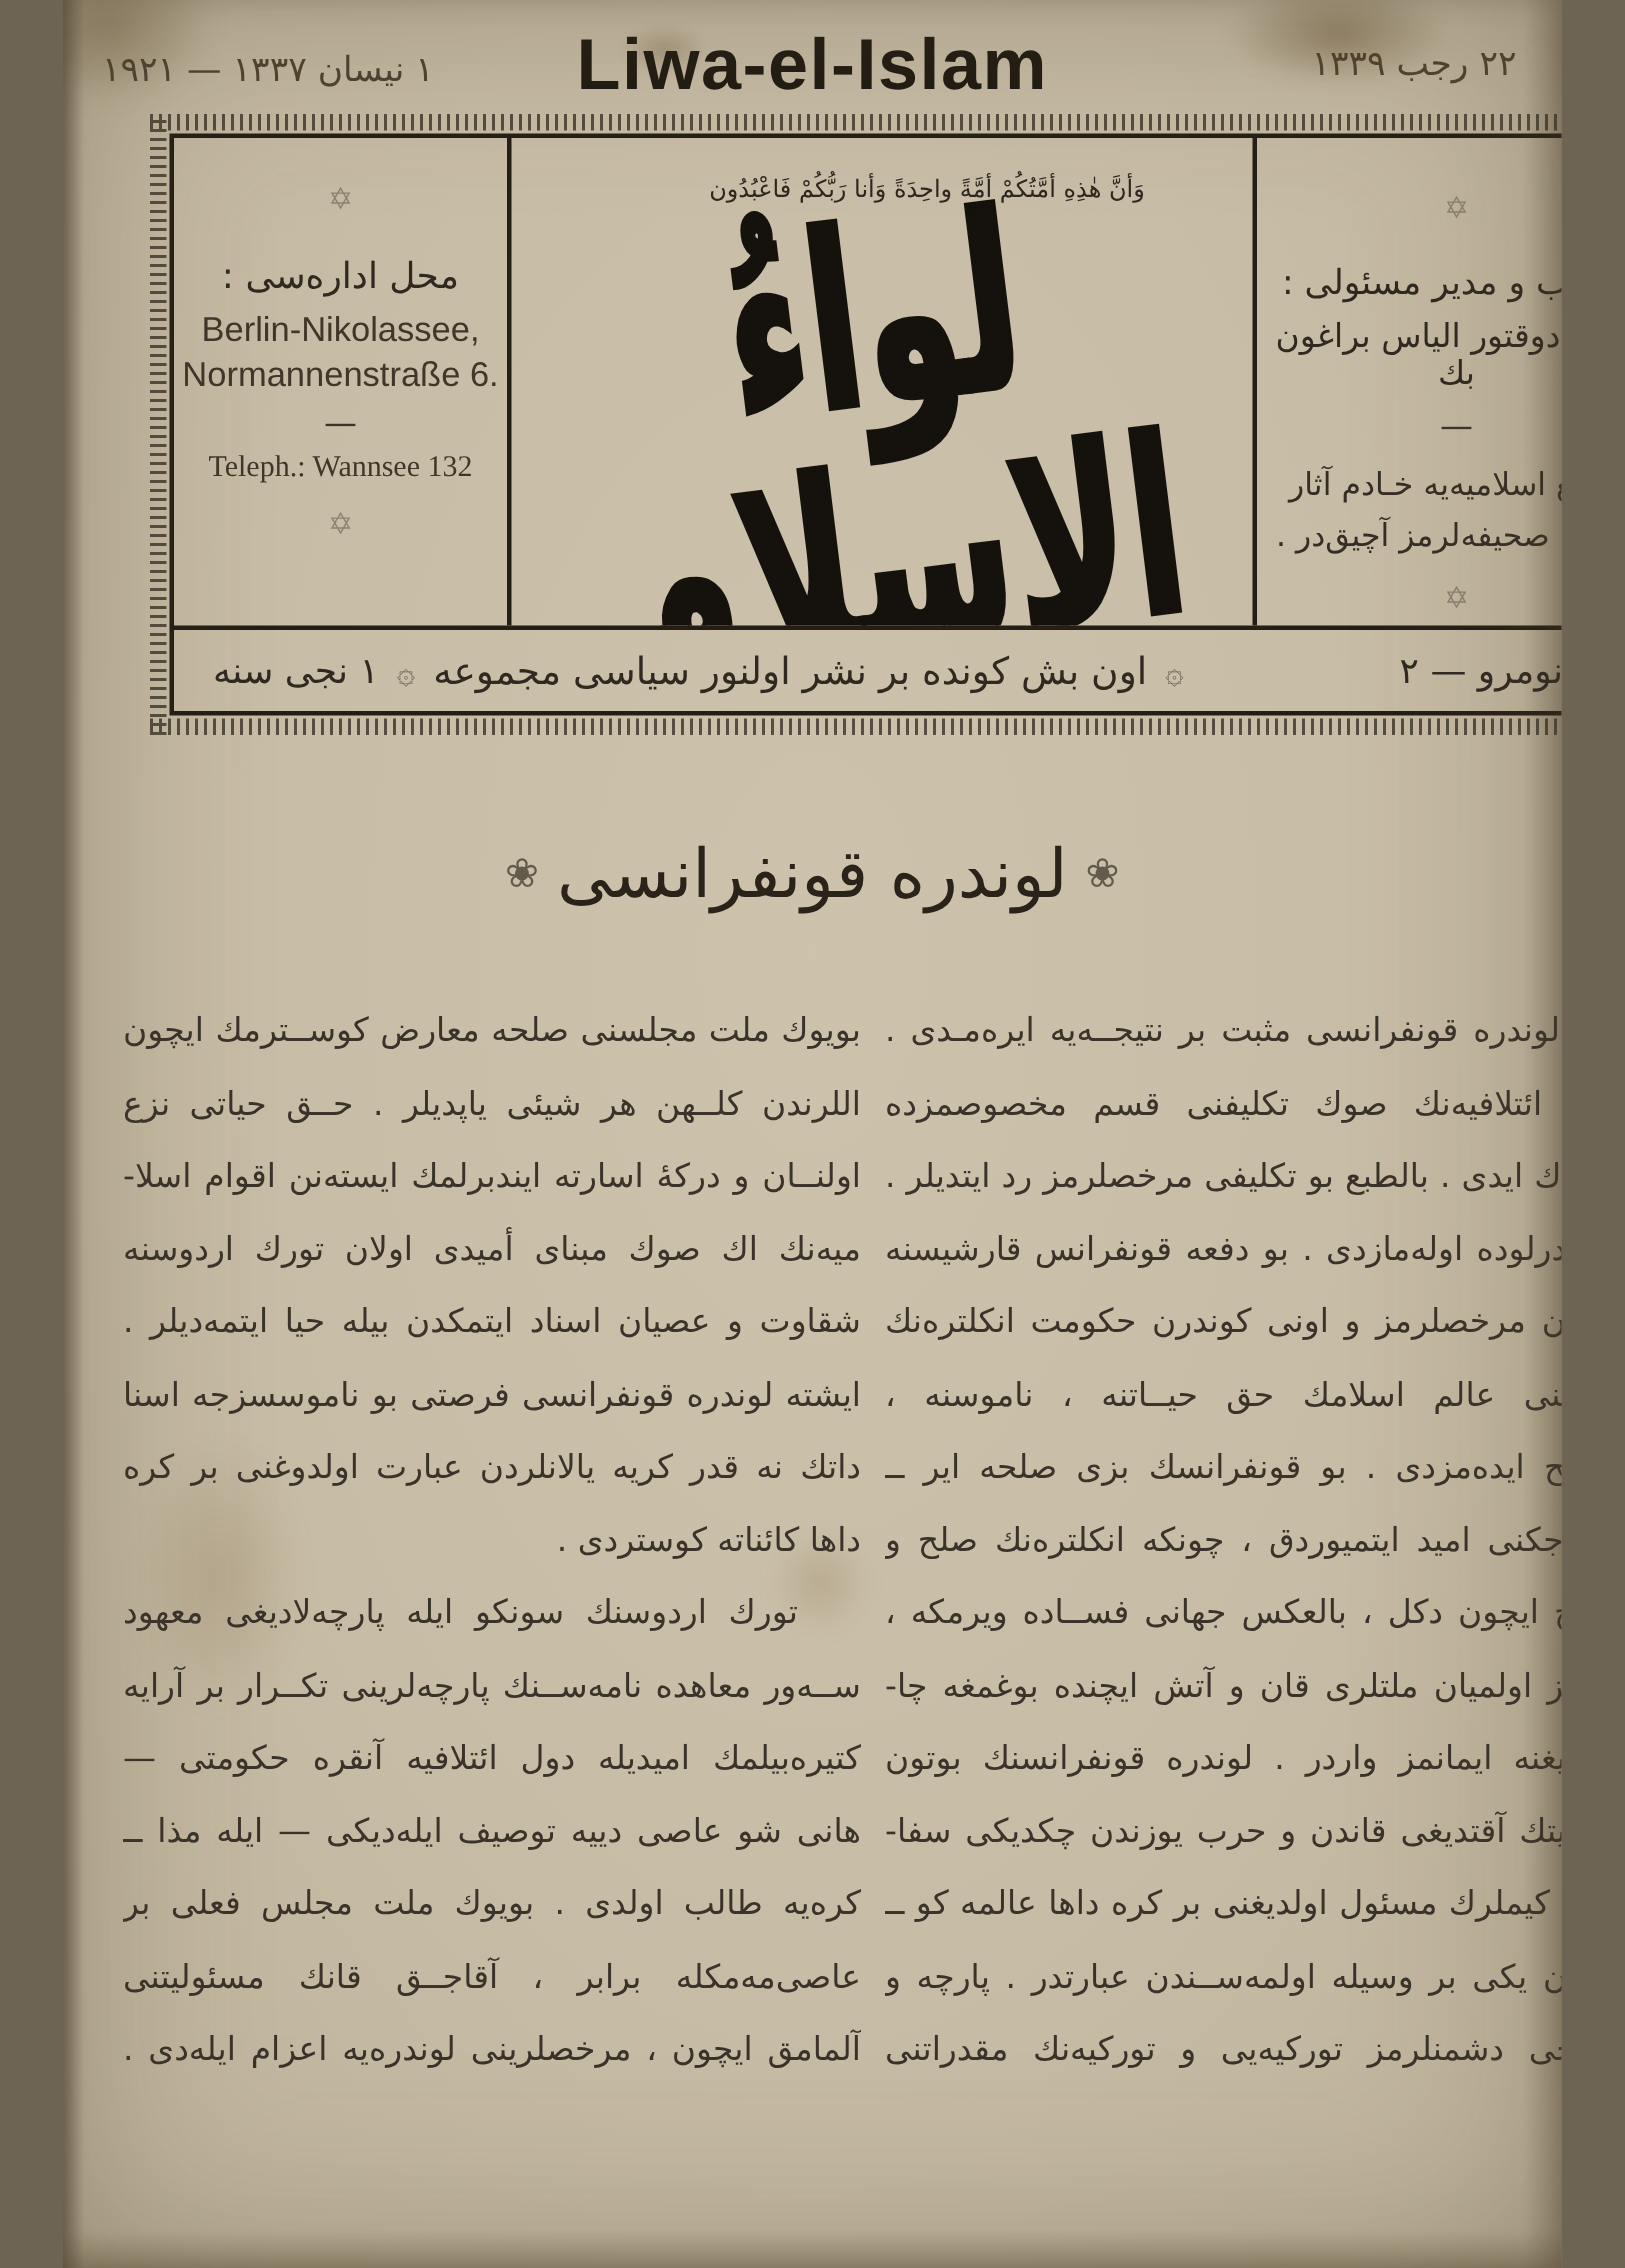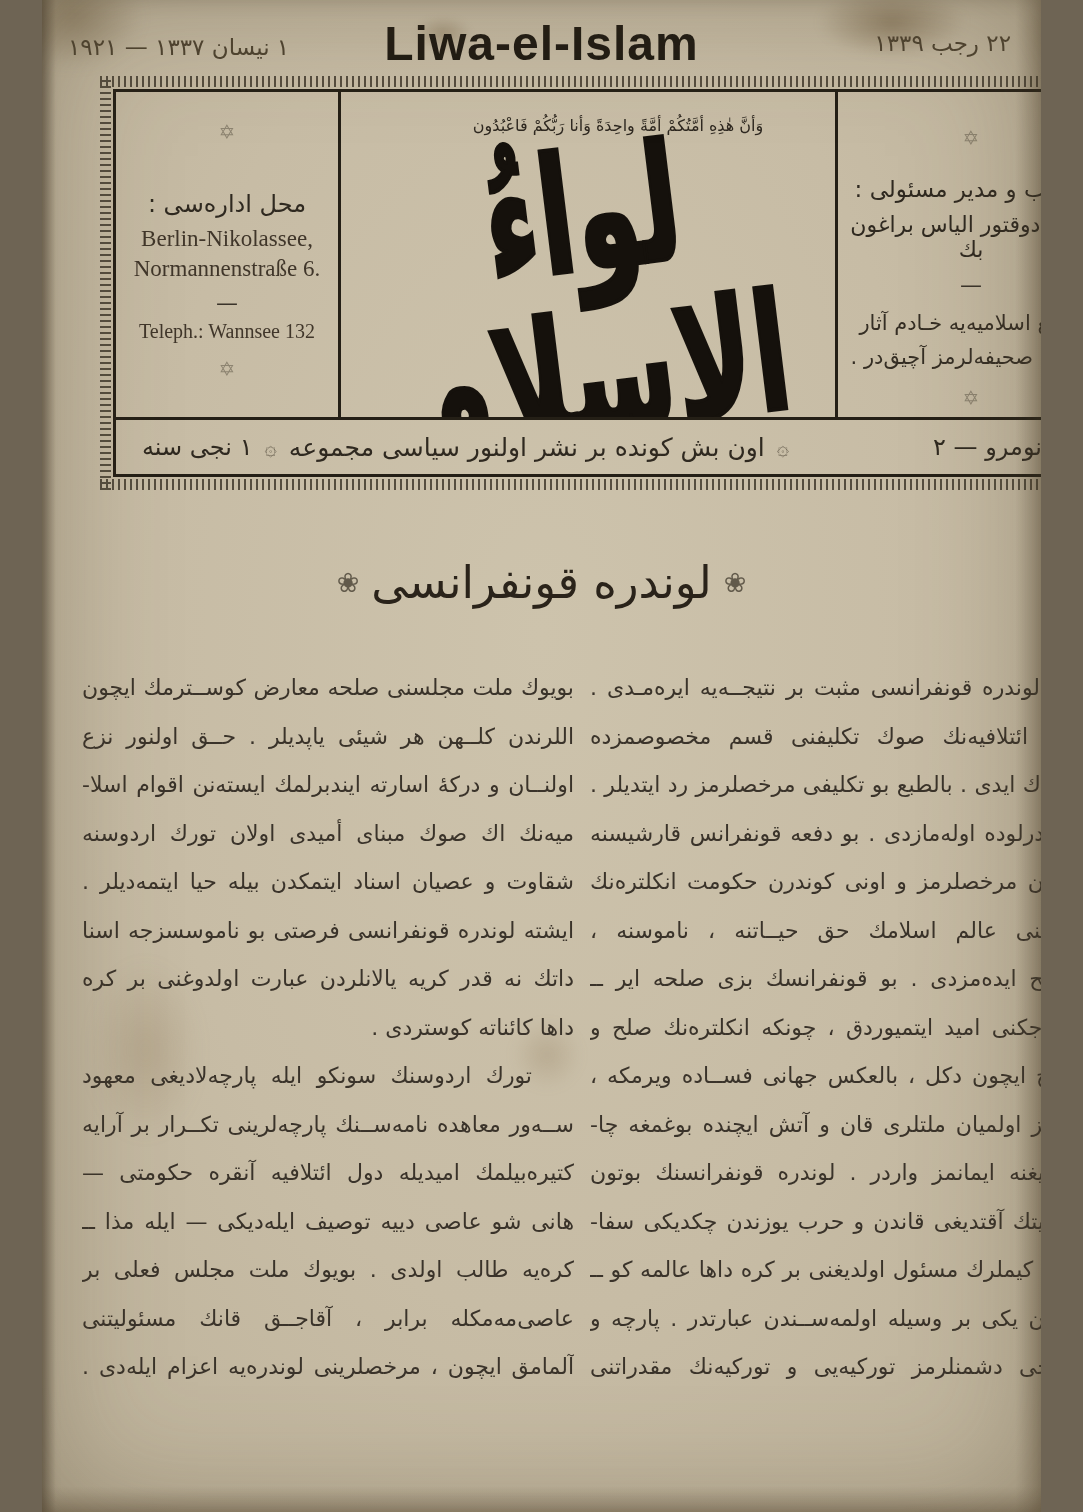--- a/index.html
+++ b/index.html
@@ -44,22 +44,22 @@
     background:
       repeating-linear-gradient(90deg,#393226 0 2px,transparent 2px 6px) left top / 100% 11px no-repeat,
       repeating-linear-gradient(90deg,#393226 0 2px,transparent 2px 6px) left bottom / 100% 11px no-repeat,
       repeating-linear-gradient(0deg,#393226 0 2px,transparent 2px 6px) left top / 11px 100% no-repeat,
       repeating-linear-gradient(0deg,#393226 0 2px,transparent 2px 6px) right top / 11px 100% no-repeat;
   }
   .inner{position:absolute;inset:13px;border:3px solid #241f16;display:flex;flex-direction:column;}
   .mrow{flex:1;display:flex;min-height:0;}
   .admin{width:222px;border-right:3px solid #241f16;text-align:center;padding-top:30px;}
   .star{font-size:20px;color:#8d8471;line-height:1;}
-  .admin-label{font-size:24px;color:#2f2920;margin-top:48px;}
-  .addr{font-family:Liberation Serif, serif;font-size:23px;line-height:30px;color:#40362a;margin-top:6px;}
+  .admin-label{font-size:24px;color:#2f2920;margin-top:28px;}
+  .addr{font-family:Liberation Sans, sans-serif;font-size:23px;line-height:30px;color:#40362a;margin-top:6px;}
   .addr+.addr{margin-top:0;}
   .rule{font-size:22px;color:#3a332a;line-height:26px;margin:6px 0 4px;}
   .phone{font-family:"Liberation Serif",serif;font-size:20px;color:#40362a;margin-bottom:10px;}
   .admin .star.bottom{margin-top:16px;}
   .centerbox{flex:1;position:relative;overflow:hidden;}
   .verse{margin-top:24px;text-align:center;font-size:16px;color:#2e2820;letter-spacing:0;padding:0 30px 0 90px;}
   .callig{
     position:absolute;left:0;right:0;top:84px;text-align:center;
     font-size:108px;font-weight:bold;color:#15110c;
     letter-spacing:-4px;line-height:1;
@@ -183,21 +183,21 @@
     <div class="tline">انكليز اولميان ملتلرى قان و آتش ايچنده بوغمغه چا-</div>
     <div class="tline">لشديغنه ايمانمز واردر . لوندره قونفرانسنك بوتون اهميتى</div>
     <div class="tline">بشريتك آقتديغى قاندن و حرب يوزندن چكديكى سفا-</div>
     <div class="tline">لتدن كيملرك مسئول اولديغنى بر كره داها عالمه كو ــ</div>
     <div class="tline">سترن يكى بر وسيله اولمه‌ســندن عبارتدر . پارچه و</div>
     <div class="tline">خارجى دشمنلرمز توركيه‌يى و توركيه‌نك مقدراتنى اداره ايدن</div>
   </div>
 
   <div class="col col-second">
     <div class="tline">بويوك ملت مجلسنى صلحه معارض كوســترمك ايچون</div>
-    <div class="tline">اللرندن كلــهن هر شيئى ياپديلر . حــق اولنور نزع</div>
+    <div class="tline">اللرندن كلــهن هر شيئى ياپديلر . حــق حياتى نزع</div>
     <div class="tline">اولنــان و دركۀ اسارته ايندبرلمك ايسته‌نن اقوام اسلا-</div>
     <div class="tline">ميه‌نك اك صوك مبناى أميدى اولان تورك اردوسنه</div>
     <div class="tline">شقاوت و عصيان اسناد ايتمكدن بيله حيا ايتمه‌ديلر .</div>
     <div class="tline">ايشته لوندره قونفرانسى فرصتى بو ناموسسزجه اسنا ـ</div>
     <div class="tline">داتك نه قدر كريه يالانلردن عبارت اولدوغنى بر كره</div>
     <div class="tline pend">داها كائناته كوستردى .</div>
     <div class="tline indent">تورك اردوسنك سونكو ايله پارچه‌لاديغى معهود</div>
     <div class="tline">ســه‌ور معاهده نامه‌ســنك پارچه‌لرينى تكــرار بر آرايه</div>
     <div class="tline">كتيره‌بيلمك اميديله دول ائتلافيه آنقره حكومتى —</div>
     <div class="tline">هانى شو عاصى دييه توصيف ايله‌ديكى — ايله مذا ــ</div>

